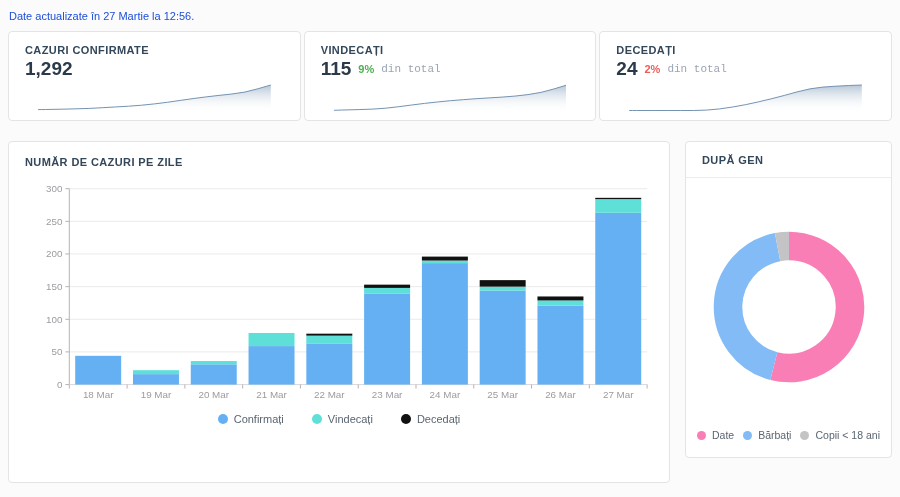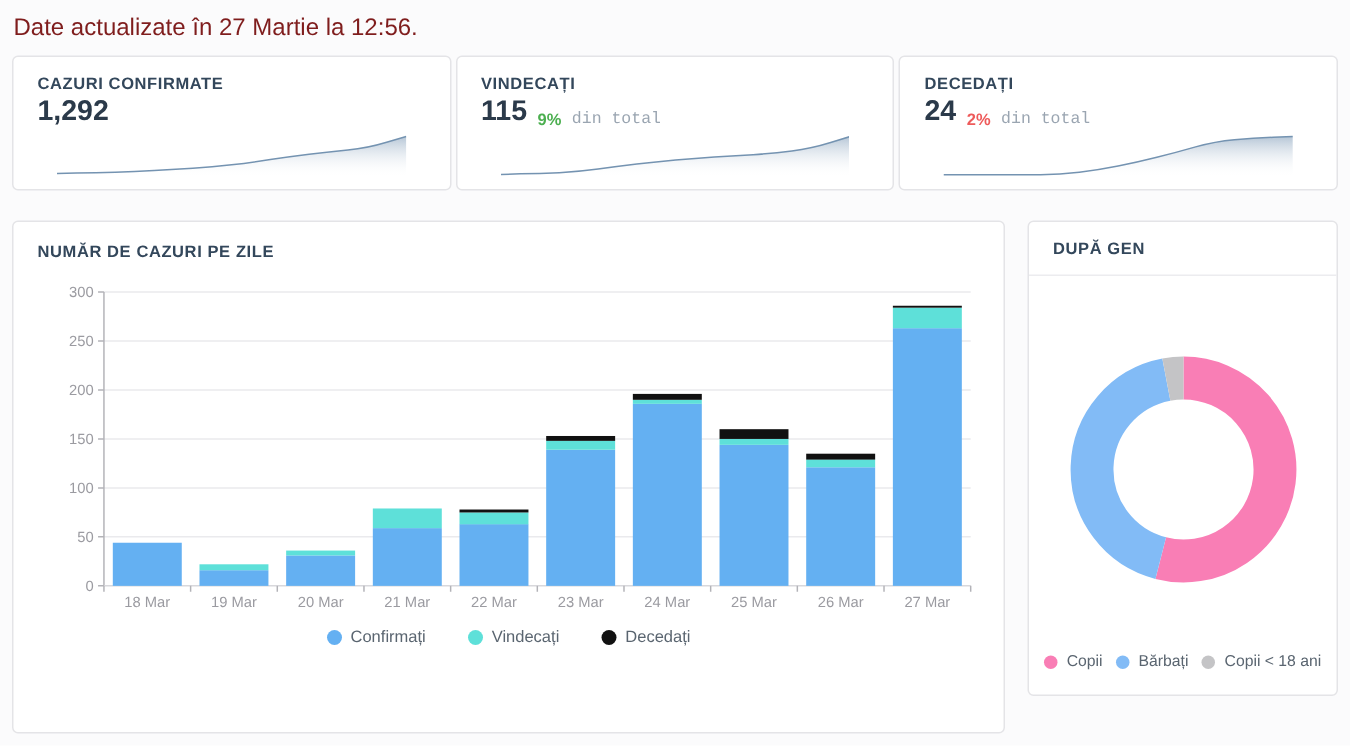--- a/index.html
+++ b/index.html
@@ -1,26 +1,26 @@
 <!DOCTYPE html>
 <html><head>
 <meta charset="utf-8">
 <style>
   * { box-sizing: border-box; }
   body {
     margin: 0; width: 900px; height: 497px; overflow: hidden;
     background: #fbfbfc; font-family: "Liberation Sans", sans-serif; color: #3c4858;
   }
   .page { padding: 8px; height: 100%; }
-  .updated { font-size: 16px; color: #7f1d1d; padding: 2px 0 9px 1px; }
+  .updated { font-size: 11px; color: #1d4ed8; padding: 2px 0 9px 1px; }
   .card { background: #fff; border: 1px solid #e4e4e7; border-radius: 4px; }
   .stats-row { display: flex; gap: 3px; }
   .stat { flex: 1; height: 90px; padding: 12px 16px 8px; display: flex; flex-direction: column; }
   .stat-label { font-size: 11px; font-weight: bold; color: #33475b; letter-spacing: 0.4px; }
-  .stat-line { display: flex; align-items: flex-end; gap: 7px; margin-top: 2px; }
+  .stat-line { display: flex; align-items: center; gap: 7px; margin-top: 2px; }
   .stat-value { font-size: 19px; font-weight: bold; color: #2b3a4a; }
   .stat-pct { font-size: 11px; font-weight: bold; }
   .stat-note { font-size: 11px; color: #9aa5b1; font-family: Liberation Mono, monospace; }
   .spark { margin-top: auto; height: 30px; width: 90%; align-self: center; display: block; }
   .main-row { display: flex; gap: 15px; margin-top: 20px; }
   .chart-card { width: 662px; height: 342px; padding: 14px 16px 10px; }
   .card-title { font-size: 11px; font-weight: bold; color: #33475b; letter-spacing: 0.4px; }
   .card-subtitle { font-size: 10.5px; color: #9aa5b1; margin-top: 5px; }
   .barchart { width: 630px; height: 227px; margin-top: 13px; display: block; }
   .legend { display: flex; justify-content: center; gap: 28px; font-size: 11px; color: #5a6570; margin-top: 5px; align-items: center; }
@@ -195,21 +195,21 @@
       <div class="donut-wrap">
         <svg width="162" height="162" viewBox="0 0 170 170">
             <path d="M85.00,21.00 A64,64 0 1 1 69.09,146.99" stroke="#f97eb5" stroke-width="30" fill="none"></path>
             <path d="M69.08,146.99 A64,64 0 0 1 73.00,22.14" stroke="#82bbf6" stroke-width="30" fill="none"></path>
             <path d="M73.01,22.13 A64,64 0 0 1 84.99,21.00" stroke="#c4c4c6" stroke-width="30" fill="none"></path>
           </svg>
       </div>
       <div class="donut-legend">
         <span class="legend-item">
           <span class="dot" style="background: rgb(249, 126, 181);"></span>
-          <span>Copii</span>
+          <span>Date</span>
         </span>
         <span class="legend-item">
           <span class="dot" style="background: rgb(130, 187, 246);"></span>
           <span>Bărbați</span>
         </span>
         <span class="legend-item">
           <span class="dot" style="background: rgb(196, 196, 198);"></span>
           <span>Copii &lt; 18 ani</span>
         </span>
       </div>

